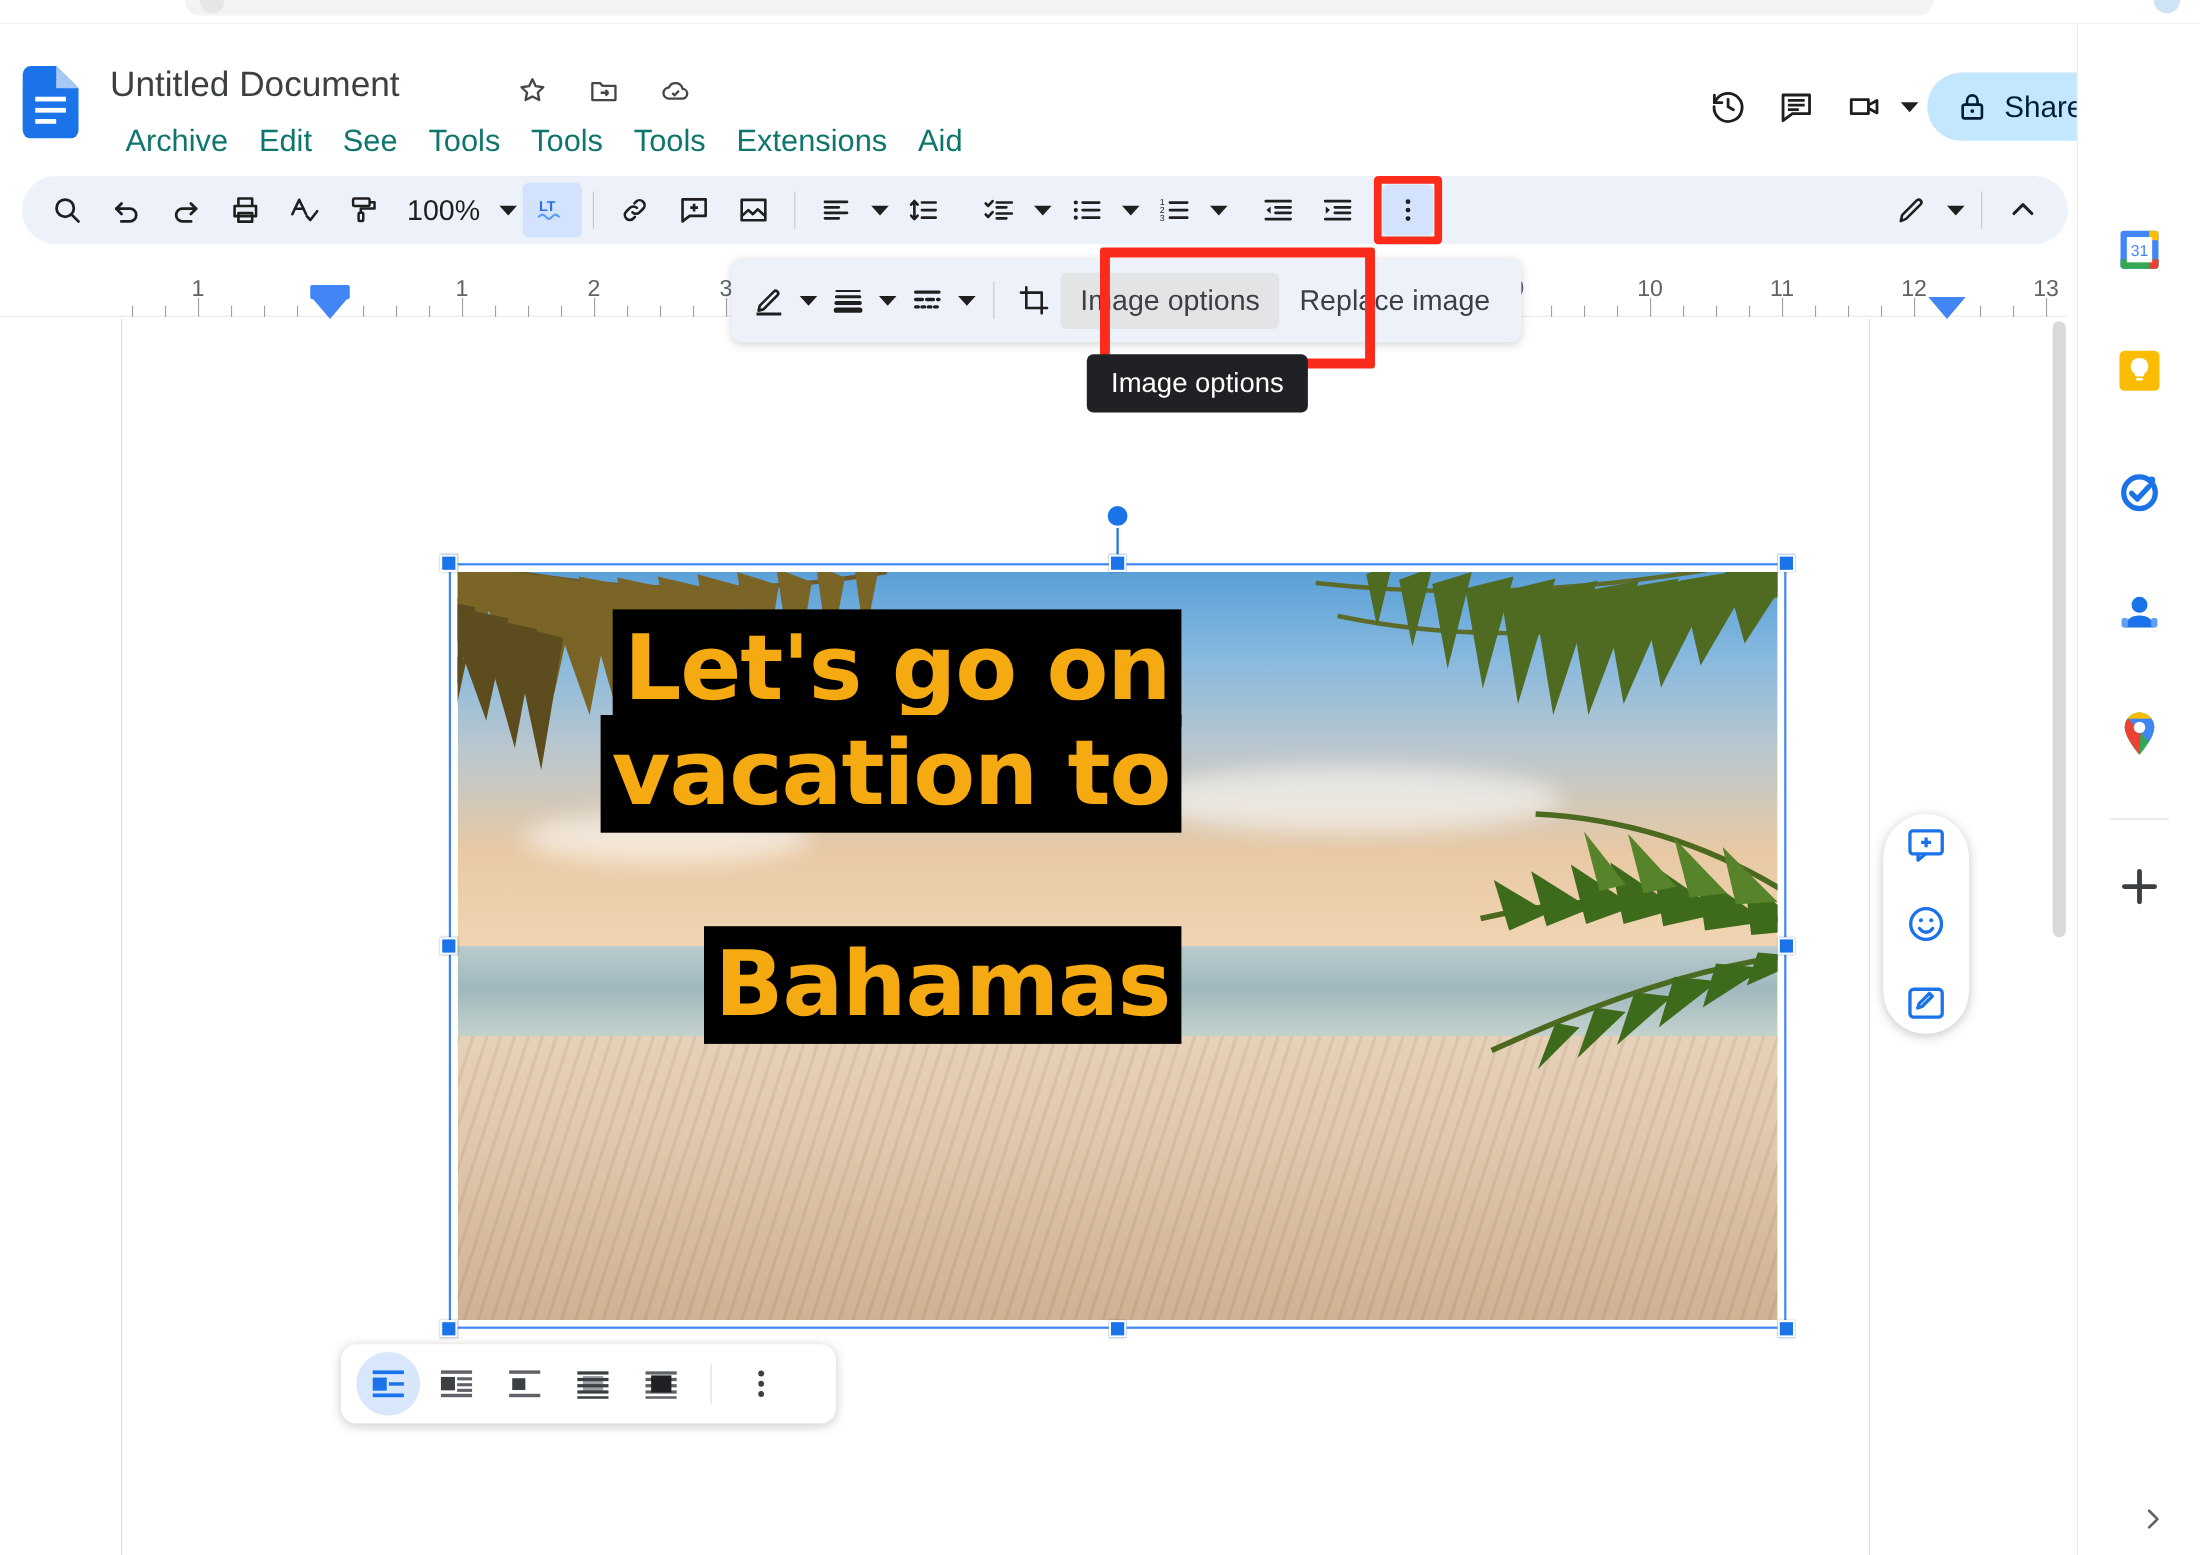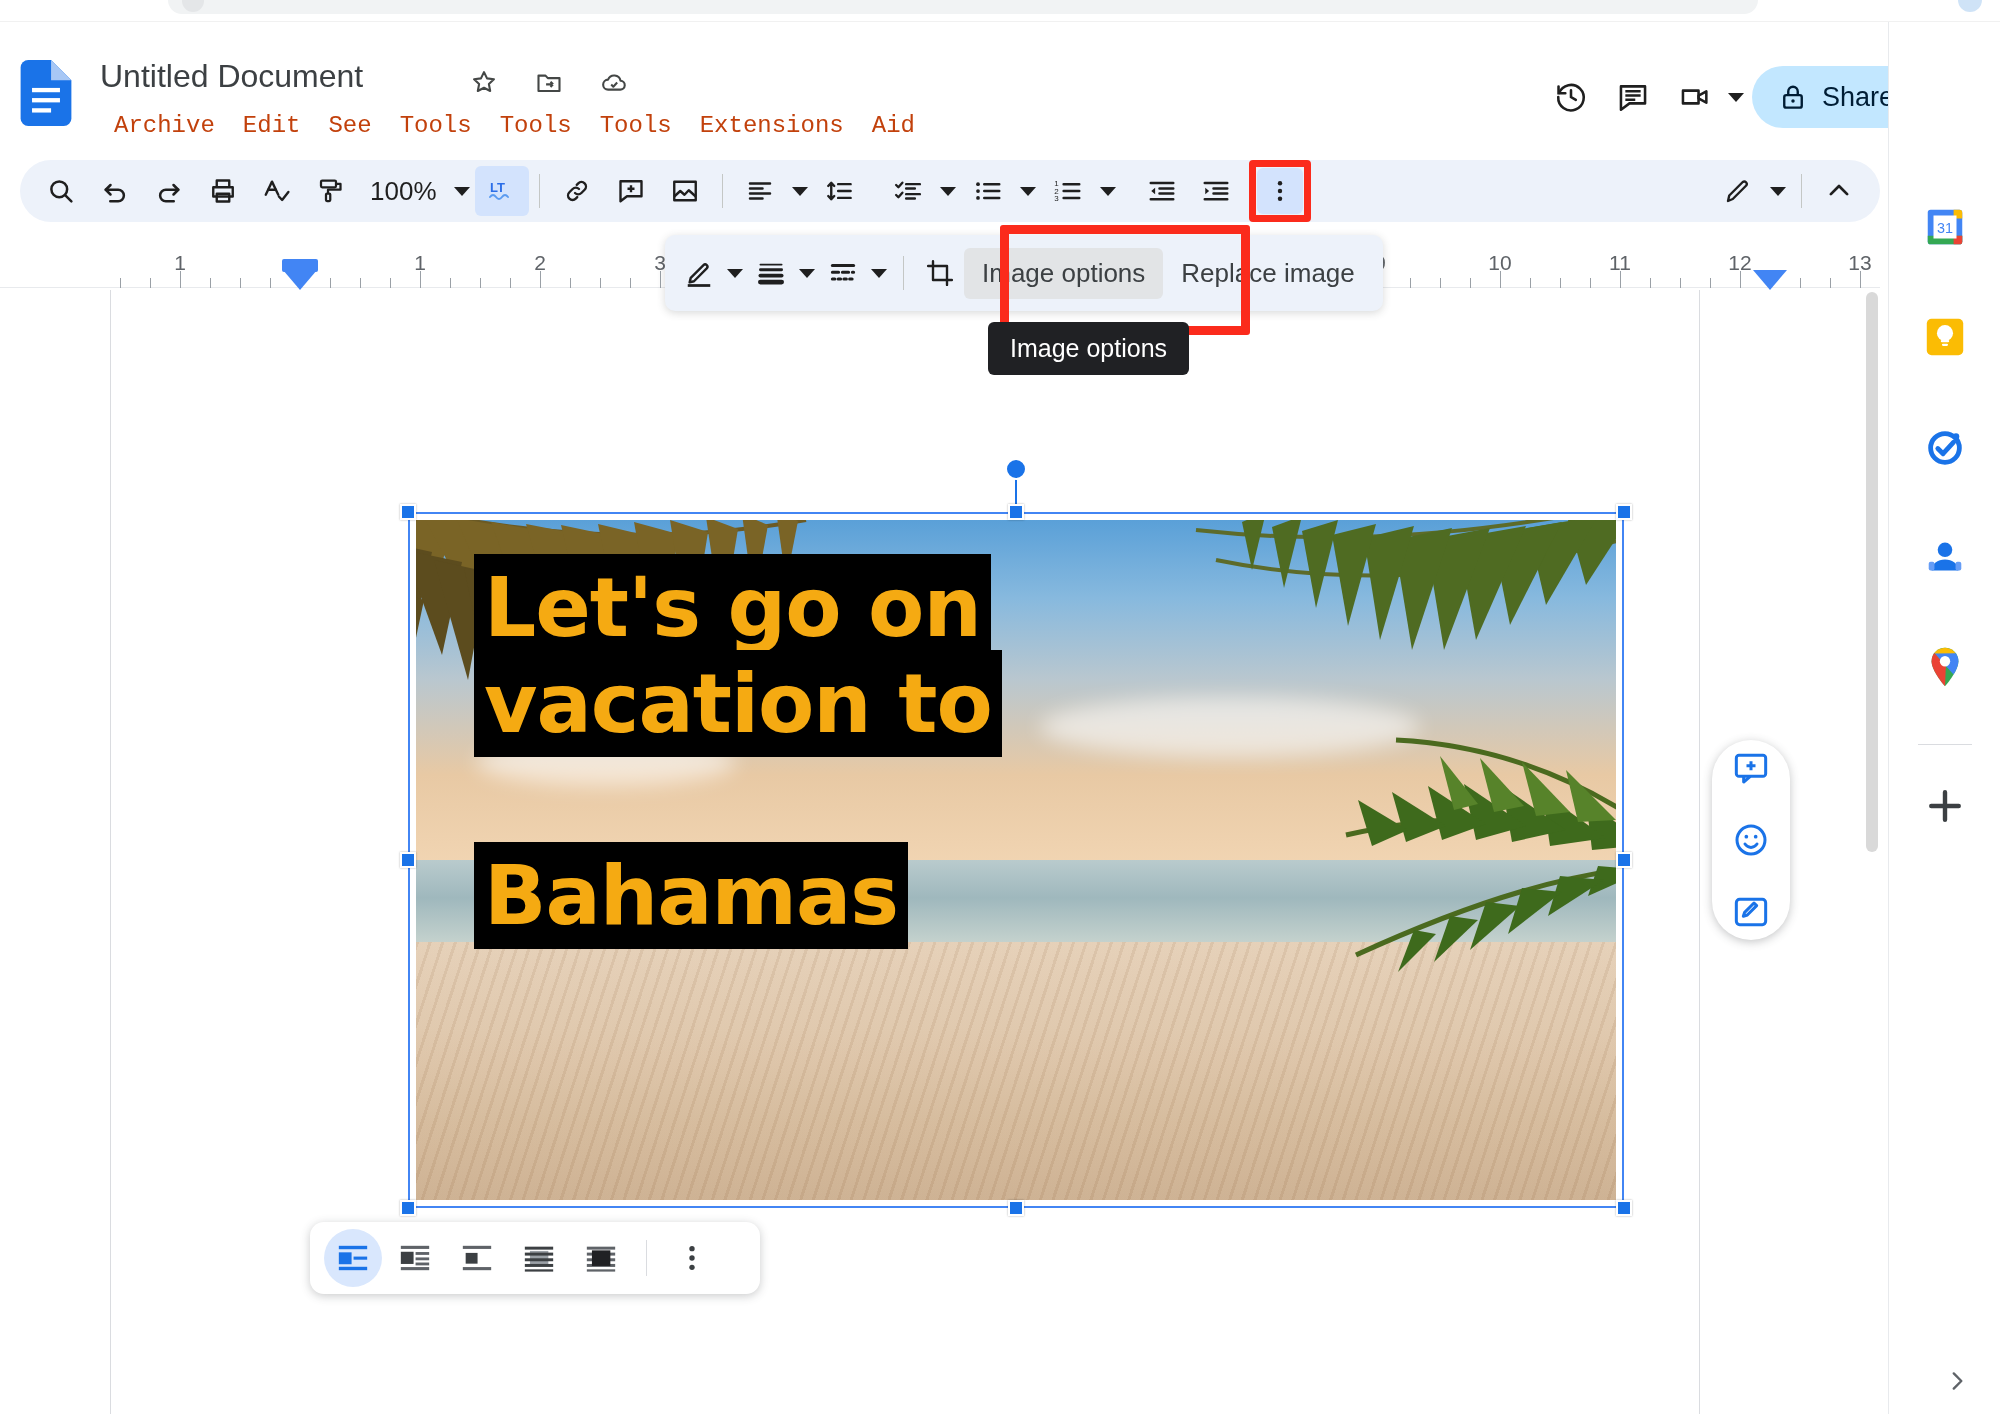--- a/index.html
+++ b/index.html
@@ -38,22 +38,22 @@
     font-size:32px; color:#3c4043; white-space:nowrap;
   }
   .title-icon { position:absolute; top:46px; width:34px; height:34px; color:#444746; }
   .title-icon svg { width:28px; height:28px; display:block; }
   .ti-star { left:470px; }
   .ti-move { left:535px; }
   .ti-cloud { left:600px; }
 
   .menubar { position:absolute; left:100px; top:86px; display:flex; gap:0; }
   .menu-item {
-    font-size:24px; color:#c2410c; padding:4px 14px; border-radius:6px;
-    white-space:nowrap; cursor:default;font-family:Liberation Mono, monospace;
+    font-size:28px; color:#0f766e; padding:4px 14px; border-radius:6px;
+    white-space:nowrap; cursor:default;
   }
 
   .hdr-right { position:absolute; right:22px; top:44px; display:flex; align-items:center; gap:0px; }
   .hdr-icon {
     width:62px; height:62px; display:flex; align-items:center; justify-content:center;
     border-radius:50%; color:#1f1f1f;
   }
   .hdr-icon svg { width:34px; height:34px; display:block; }
   .meet-group { display:flex; align-items:center; }
   .caret-sm {
@@ -183,20 +183,21 @@
   .lt-arrow {
     position:absolute; left:100px; top:425px; width:0; height:0;
     border-top:14px solid transparent; border-bottom:14px solid transparent;
     border-left:14px solid #fff; filter:drop-shadow(1px 0 1px rgba(0,0,0,0.12));
   }
 
   
   .canvas {
     position:absolute; left:0; top:290px; width:1880px; height:1124px; background:#fff;
     overflow:hidden;
+    text-align:right;
   }
   .page {
     position:absolute; left:110px; top:0px; width:1590px; height:1124px;
     background:#fff; border-left:1px solid #dadce0; border-right:1px solid #dadce0;
   }
 
   
   .img-wrap { position:absolute; left:305px; top:230px; width:1200px; height:680px; }
   .sel-border { position:absolute; inset:-8px -8px -8px -8px; border:2px solid #4285f4; }
   .handle {

